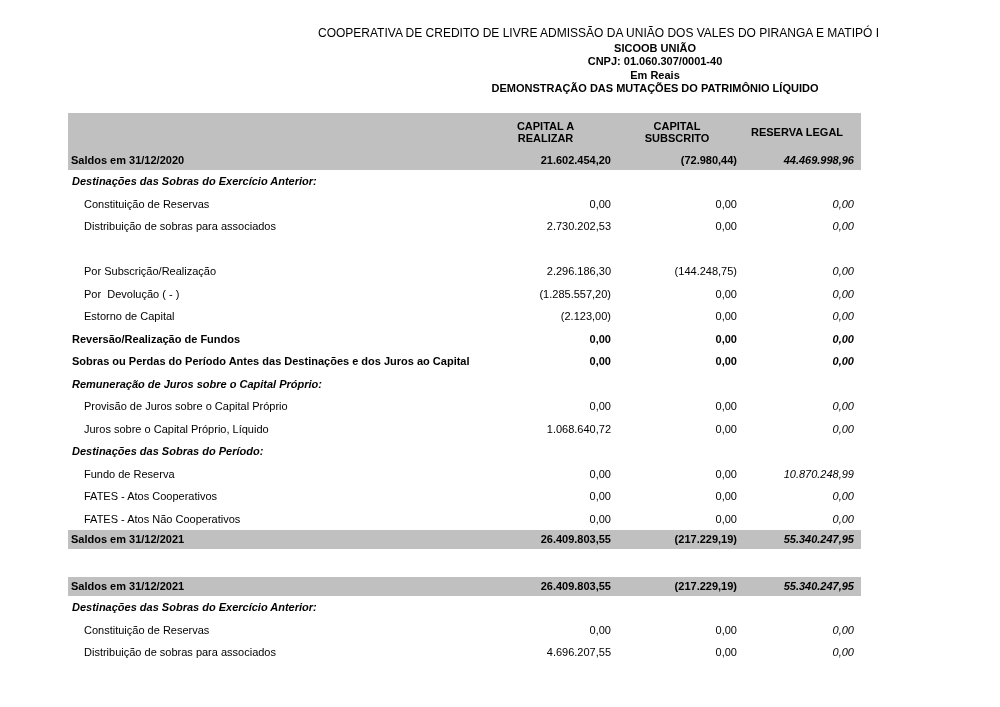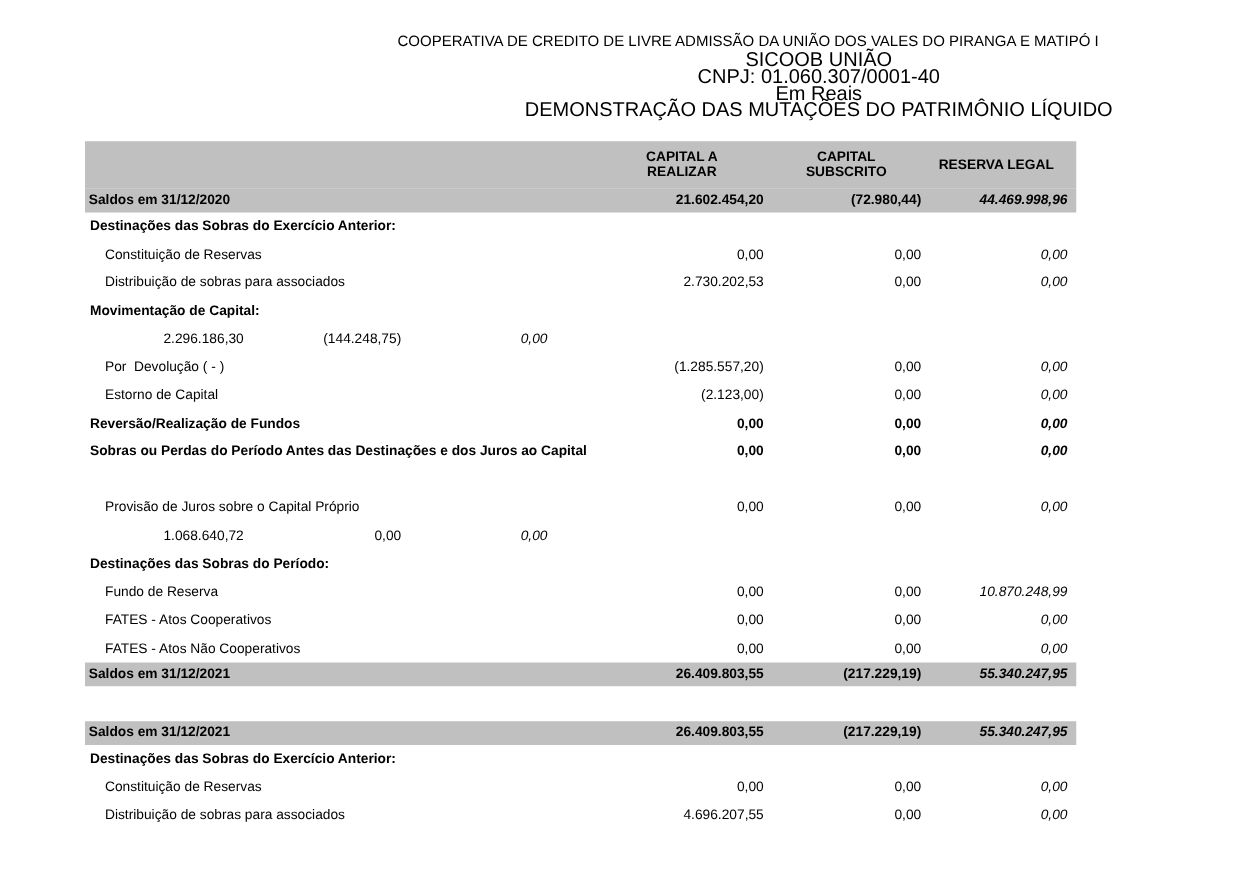--- a/index.html
+++ b/index.html
@@ -7,21 +7,21 @@
   body {
     width: 1000px; height: 707px; position: relative; overflow: hidden;
     font-family: "Liberation Sans", sans-serif; color: #000000;
   }
   .doc-line1 {
     position: absolute; left: 318px; top: 26px;
     font-weight: normal; font-size: 12px; white-space: nowrap;
   }
   .doc-center {
     position: absolute; left: 355px; top: 42px; width: 600px;
-    text-align: center; font-weight: normal; font-size: 16px; line-height: 13.4px;
+    text-align: center; font-weight: bold; font-size: 11px; line-height: 13.4px;
   }
   .table {
     position: absolute; left: 68px; top: 113px; width: 793px;
   }
   .thead {
     background: var(--band-gray, #c0c0c0);
     display: flex; height: 38px;
   }
   .th-spacer { flex: 1; }
   .th {
@@ -38,21 +38,21 @@
   .c2 { width: 123px; }
   .c3 { width: 124px; }
   .cv.c3 { padding-right: 7px; font-style: italic; }
   .th.c3 { padding-right: 4px; }
   .row.total {
     height: 19px; line-height: 19px;
     background: var(--band-gray, #c0c0c0); font-weight: bold;
   }
   .row.total .c0 { padding-left: 3px; }
   .row.section { font-weight: bold; }
-  .row.section .c0 { padding-left: 4px; }
+  .row.section .c0 { padding-left: 4px; font-style: italic; }
   .row.section-values { font-weight: bold; }
   .row.section-values .c0 { padding-left: 4px; }
   .row.item .c0 { padding-left: 16px; }
   .spacer { height: 28px; }
 </style>
 </head>
 <body>
 
 <div>
 
@@ -101,26 +101,26 @@
           <div class="cv c2">0,00</div>
           <div class="cv c3">0,00</div>
         </div>
         <div class="row item">
           <div class="c0">Distribuição de sobras para associados</div>
           <div class="cv c1">2.730.202,53</div>
           <div class="cv c2">0,00</div>
           <div class="cv c3">0,00</div>
         </div>
         <div class="row section">
-          <div class="c0">Movimentação de Capital:</div>
-          <div class="cv c1"></div>
-          <div class="cv c2"></div>
-          <div class="cv c3"></div>
-        </div>
-        <div class="row item">
+          <div class="cv c1"></div>
+          <div class="cv c2"></div>
+          <div class="cv c3"></div>
+        </div>
+        <div class="row item">
+          <div class="c0">Por Subscrição/Realização</div>
           <div class="cv c1">2.296.186,30</div>
           <div class="cv c2">(144.248,75)</div>
           <div class="cv c3">0,00</div>
         </div>
         <div class="row item">
           <div class="c0">Por  Devolução ( - )</div>
           <div class="cv c1">(1.285.557,20)</div>
           <div class="cv c2">0,00</div>
           <div class="cv c3">0,00</div>
         </div>
@@ -136,31 +136,33 @@
           <div class="cv c2">0,00</div>
           <div class="cv c3">0,00</div>
         </div>
         <div class="row section-values">
           <div class="c0">Sobras ou Perdas do Período Antes das Destinações e dos Juros ao Capital</div>
           <div class="cv c1">0,00</div>
           <div class="cv c2">0,00</div>
           <div class="cv c3">0,00</div>
         </div>
         <div class="row section">
+          <div class="c0">Remuneração de Juros sobre o Capital Próprio:</div>
           <div class="cv c1"></div>
           <div class="cv c2"></div>
           <div class="cv c3"></div>
         </div>
         <div class="row item">
           <div class="c0">Provisão de Juros sobre o Capital Próprio</div>
           <div class="cv c1">0,00</div>
           <div class="cv c2">0,00</div>
           <div class="cv c3">0,00</div>
         </div>
         <div class="row item">
+          <div class="c0">Juros sobre o Capital Próprio, Líquido</div>
           <div class="cv c1">1.068.640,72</div>
           <div class="cv c2">0,00</div>
           <div class="cv c3">0,00</div>
         </div>
         <div class="row section">
           <div class="c0">Destinações das Sobras do Período:</div>
           <div class="cv c1"></div>
           <div class="cv c2"></div>
           <div class="cv c3"></div>
         </div>

